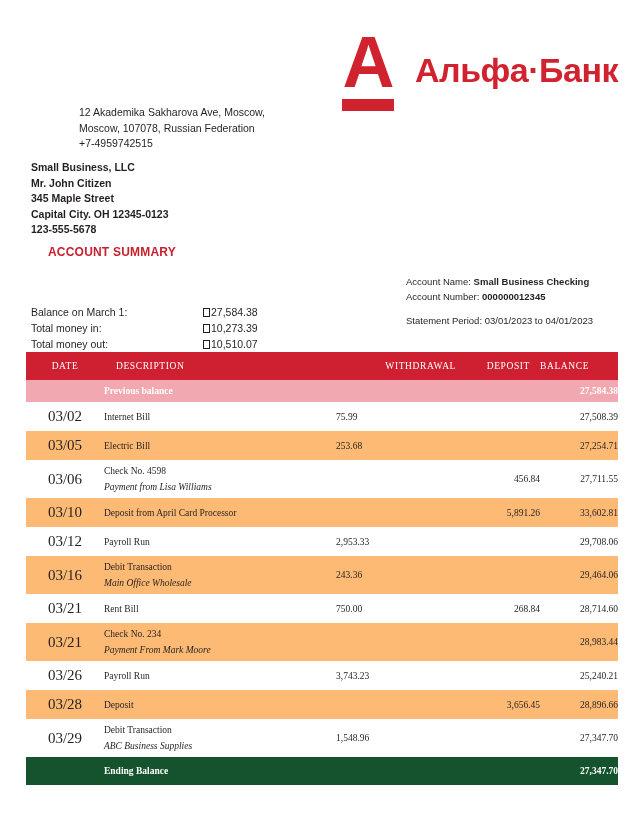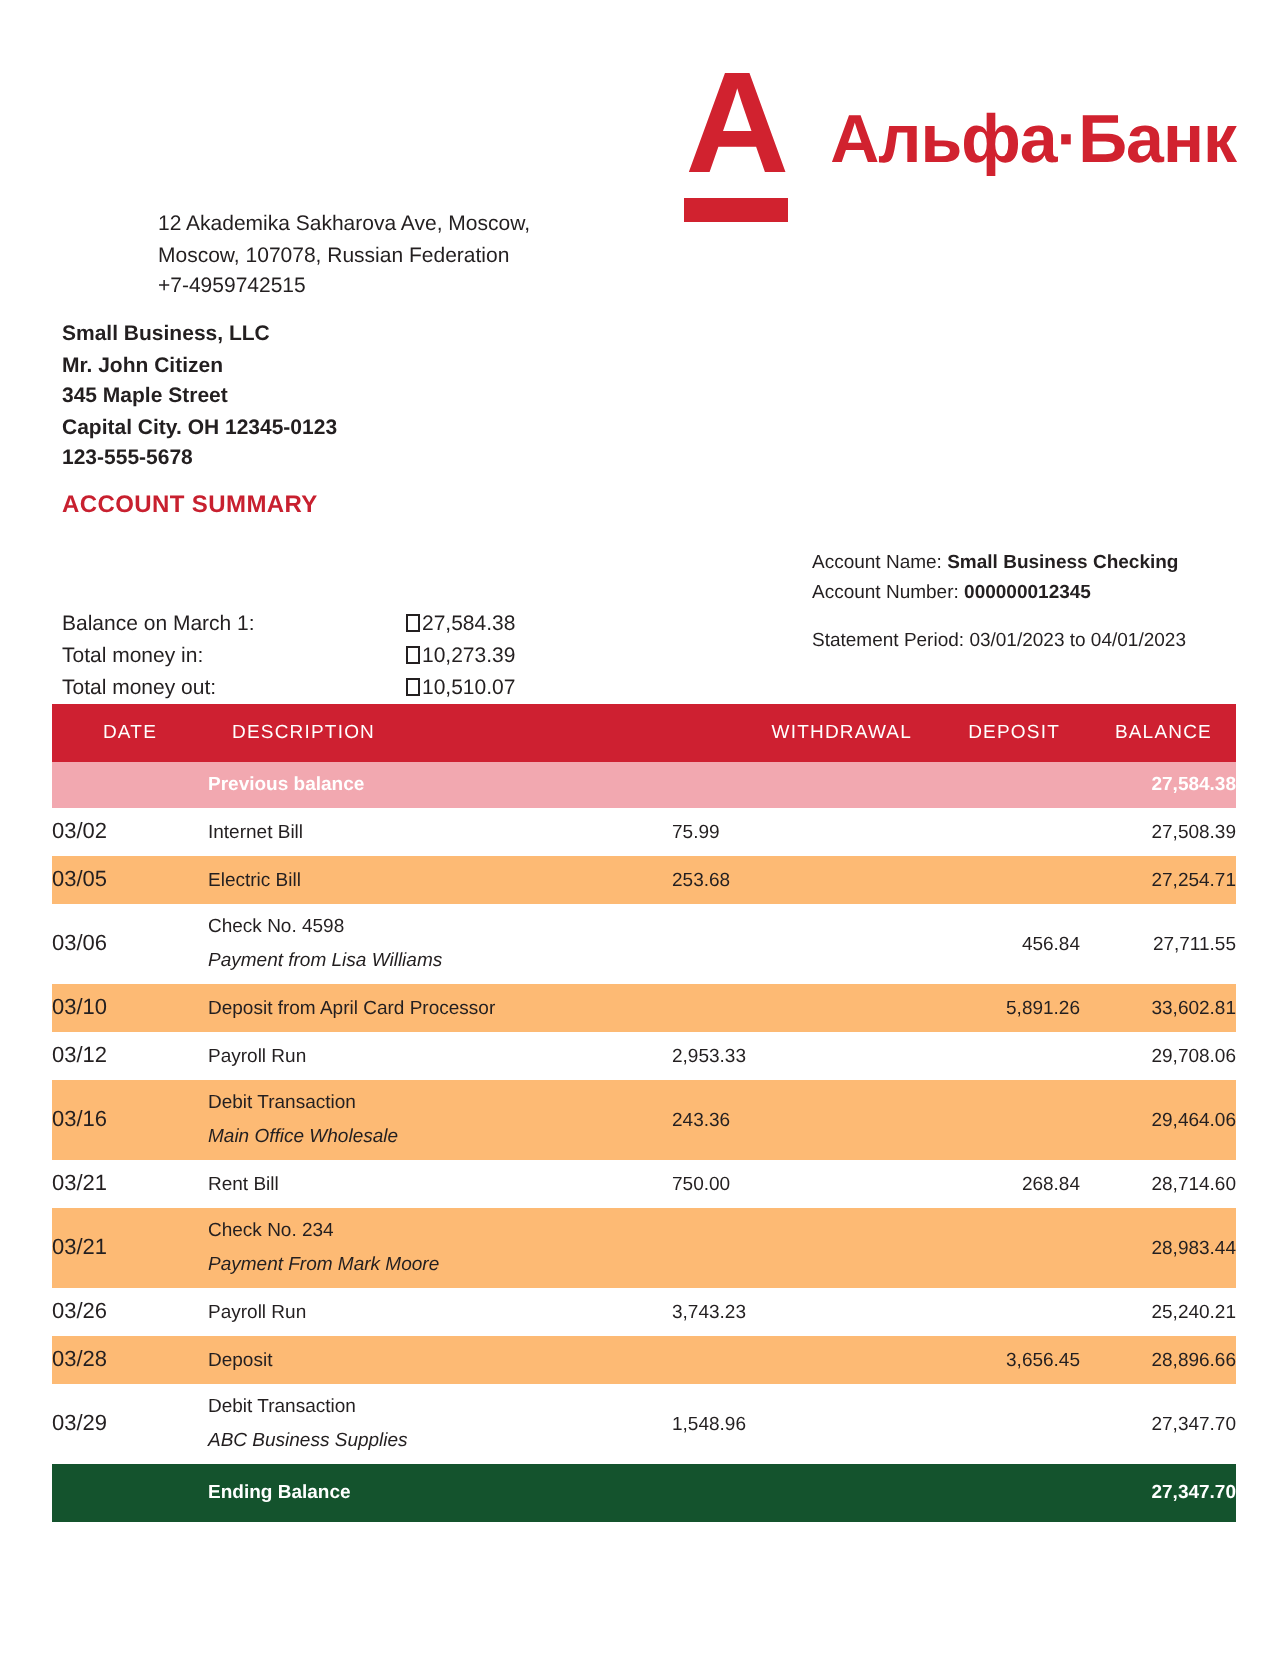--- a/index.html
+++ b/index.html
@@ -70,21 +70,21 @@
     top: 160px;
     font-size: 10.5px;
     line-height: 15.5px;
     font-weight: bold;
     color: #231f20;
   }
 
   
   .summary-title {
     position: absolute;
-    left: 31px;
+    left: 48px;
     top: 245px;
     font-size: 12px;
     font-weight: bold;
     color: #c8202f;
     letter-spacing: 0.2px;
   }
   .summary-table {
     position: absolute;
     left: 31px;
     top: 272px;
@@ -127,51 +127,52 @@
 
   
   .txn {
     position: absolute;
     left: 26px;
     top: 352px;
     width: 592px;
     border-collapse: collapse;
     table-layout: fixed;
     font-size: 9.5px;
+    font-family: Liberation Serif, serif;
   }
   .txn col.c-date  { width: 78px; }
   .txn col.c-desc  { width: 232px; }
   .txn col.c-wd    { width: 120px; }
   .txn col.c-dep   { width: 84px; }
   .txn col.c-bal   { width: 78px; }
 
   .txn thead th {
     background: #ce2031;
     color: #ffffff;
     font-size: 9.5px;
     font-weight: normal;
     letter-spacing: 0.6px;
     padding: 9px 0;
     vertical-align: middle;
   }
   .th-date { text-align: center; }
   .th-desc { text-align: left; padding-left: 12px !important; }
   .th-wd   { text-align: right; padding-left: 18px !important; }
   .th-dep  { text-align: right; padding-right: 10px !important; }
-  .th-bal  { text-align: right; padding-right: 12px !important; margin-top: 20px; }
+  .th-bal  { text-align: left; padding-right: 12px !important; margin-top: 20px; }
 
   .txn tbody td {
     padding: 6px 0;
     vertical-align: middle;
     color: #231f20;
   }
   tr.alt td { background: #fdba74; }
   tr.plain td { background: #ffffff; }
 
-  td.c-date  { text-align: left; font-size: 11px; }
+  td.c-date  { text-align: center; font-size: 15px; }
   td.c-desc  { padding-left: 12px; }
   td.c-wd    { text-align: left; padding-left: 18px; }
   td.c-dep   { text-align: right; padding-right: 10px; }
   td.c-bal   { text-align: right; padding-right: 12px; }
 
   .desc-sub {
     display: block;
     font-style: italic;
     margin-top: 6px;
   }

